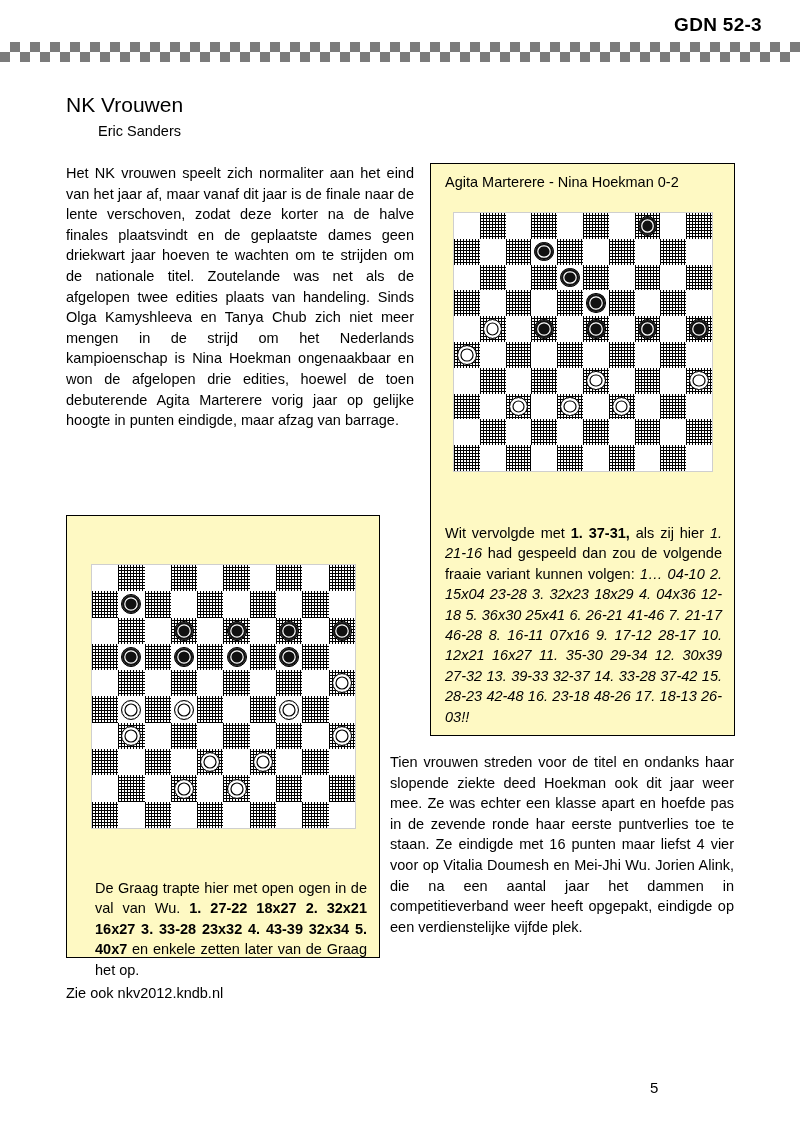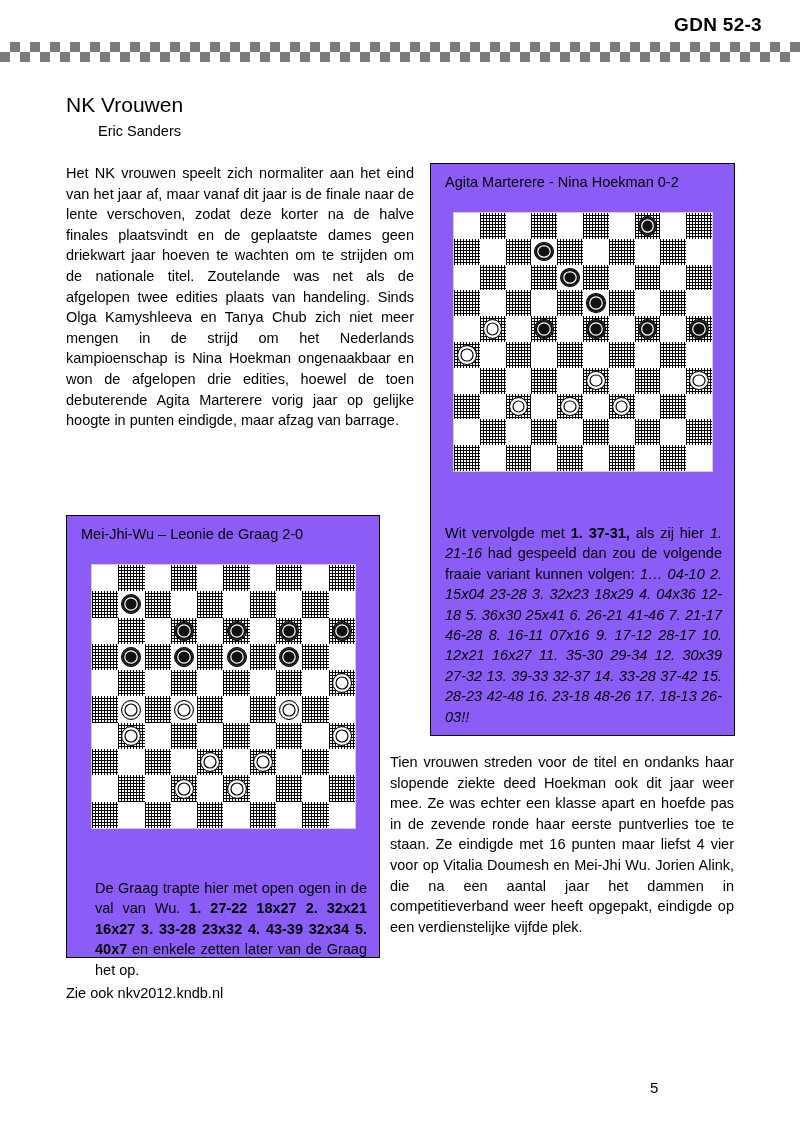--- a/index.html
+++ b/index.html
@@ -89,21 +89,21 @@
   .page-number {
     position: absolute;
     left: 650px;
     top: 1079px;
     font-size: 15px;
   }
 
   
   .panel {
     position: absolute;
-    background: #8b5cf6;
+    background: #fef9c3;
     border: 1.5px solid #000000;
     box-sizing: border-box;
   }
   #panel-right {
     left: 430px;
     top: 163px;
     width: 305px;
     height: 573px;
   }
   #panel-left {
@@ -330,21 +330,20 @@
       <div class="sq light"></div>
       <div class="sq dark"></div>
       <div class="sq light"></div>
     </div>
   <div class="panel-note" style="position:absolute; left:0; top:325px; width:305px; box-sizing:border-box;">
     <span>Wit vervolgde met </span><b>1. 37-31,</b><span> als zij hier </span><i>1. 21-16</i><span> had gespeeld dan zou de volgende fraaie variant kunnen volgen: </span><i>1… 04-10 2. 15x04 23-28 3. 32x23 18x29 4. 04x36 12-18 5. 36x30 25x41 6. 26-21 41-46 7. 21-17 46-28 8. 16-11 07x16 9. 17-12 28-17 10. 12x21 16x27 11. 35-30 29-34 12. 30x39 27-32 13. 39-33 32-37 14. 33-28 37-42 15. 28-23 42-48 16. 23-18 48-26 17. 18-13 26-03!!</i>
   </div>
 </div>
 
 <div class="panel" id="panel-left">
-  <div class="panel-caption title">Mei-Jhi-Wu – Leonie de Graag 2-0</div>
   <div class="board" id="board-left">
       <div class="sq light"></div>
       <div class="sq dark"></div>
       <div class="sq light"></div>
       <div class="sq dark"></div>
       <div class="sq light"></div>
       <div class="sq dark"></div>
       <div class="sq light"></div>
       <div class="sq dark"></div>
       <div class="sq light"></div>

